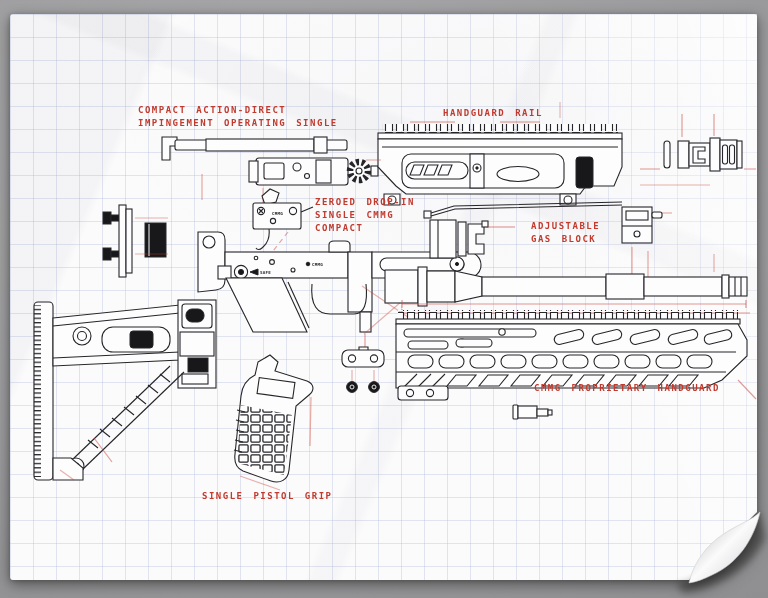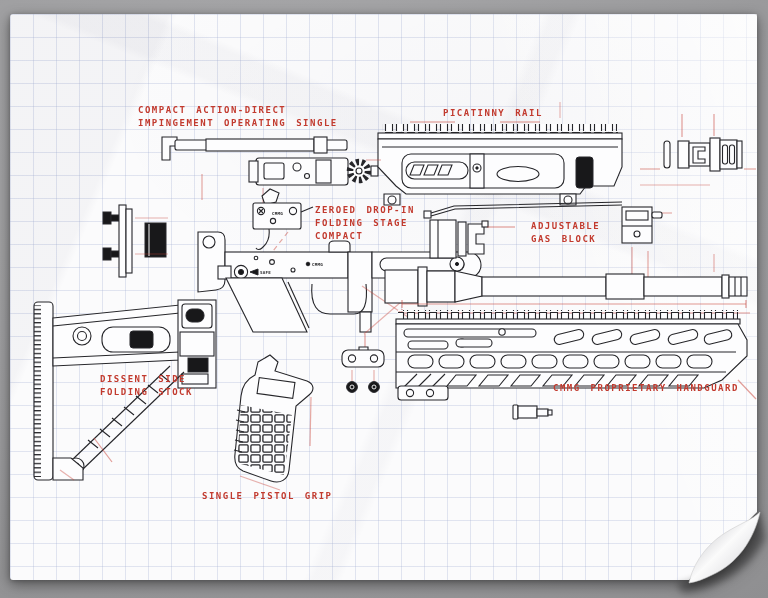--- a/index.html
+++ b/index.html
@@ -307,36 +307,32 @@
           <line class="red" x1="356" y1="146" x2="371" y2="146" opacity=".4"></line>
           <line class="red" x1="630" y1="171" x2="700" y2="171" opacity=".4"></line>
         </g>
       </svg>
 
       <div class="label" style="left:128px;top:90px">
         <span>COMPACT ACTION-DIRECT</span>
         <span>IMPINGEMENT OPERATING SINGLE</span>
       </div>
       <div class="label" style="left:433px;top:93px">
-        <span>PICATINNY RAIL</span>
-      </div>
-      <div class="label" style="left:305px;top:190px">
+        <span>HANDGUARD RAIL</span>
+      </div>
+      <div class="label" style="left:305px;top:182px">
         <span>ZEROED DROP-IN</span>
-        <span>FOLDING STAGE</span>
+        <span>SINGLE CMMG</span>
         <span>COMPACT</span>
       </div>
       <div class="label" style="left:521px;top:206px">
         <span>ADJUSTABLE</span>
         <span>GAS BLOCK</span>
       </div>
-      <div class="label" style="left:90px;top:359px">
-        <span>DISSENT SIDE</span>
-        <span>FOLDING STOCK</span>
-      </div>
-      <div class="label" style="left:543px;top:368px">
+      <div class="label" style="left:524px;top:368px">
         <span>CMMG PROPRIETARY HANDGUARD</span>
       </div>
       <div class="label" style="left:192px;top:476px">
         <span>SINGLE PISTOL GRIP</span>
       </div>
 
     </div>
 
     <svg class="curl" width="100" height="100" viewBox="0 0 100 100">
       <defs>

